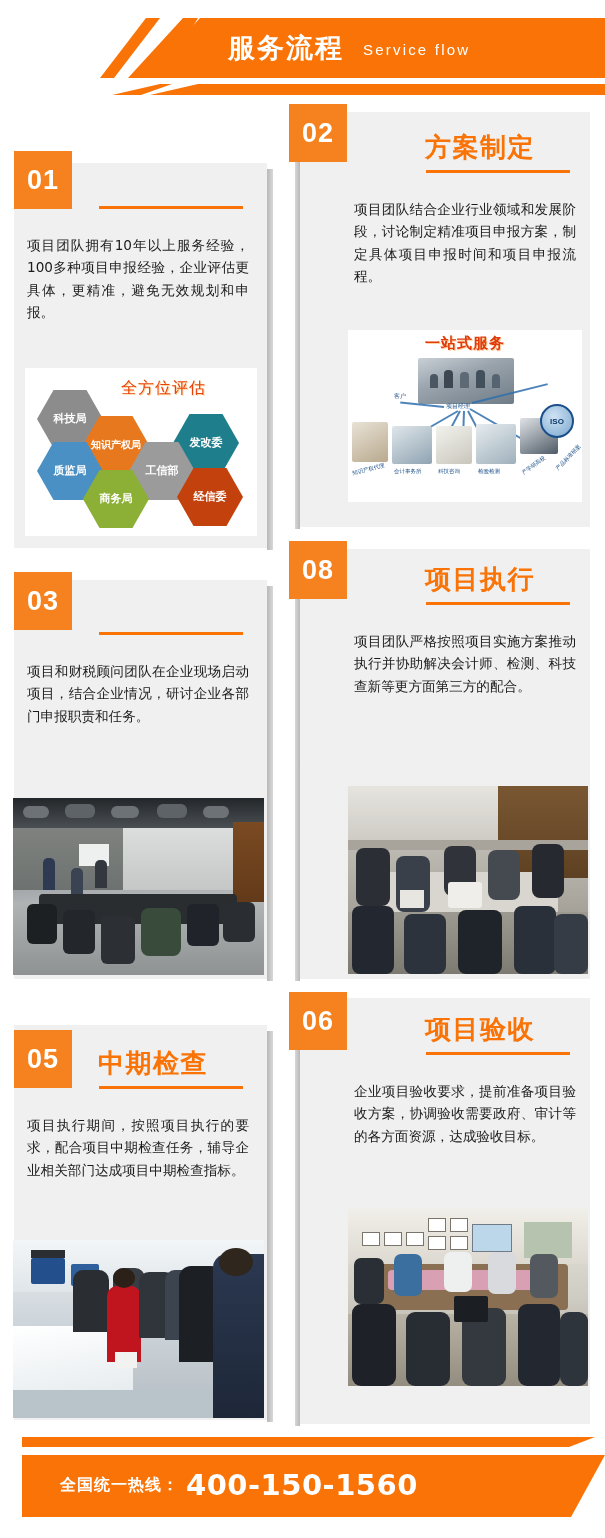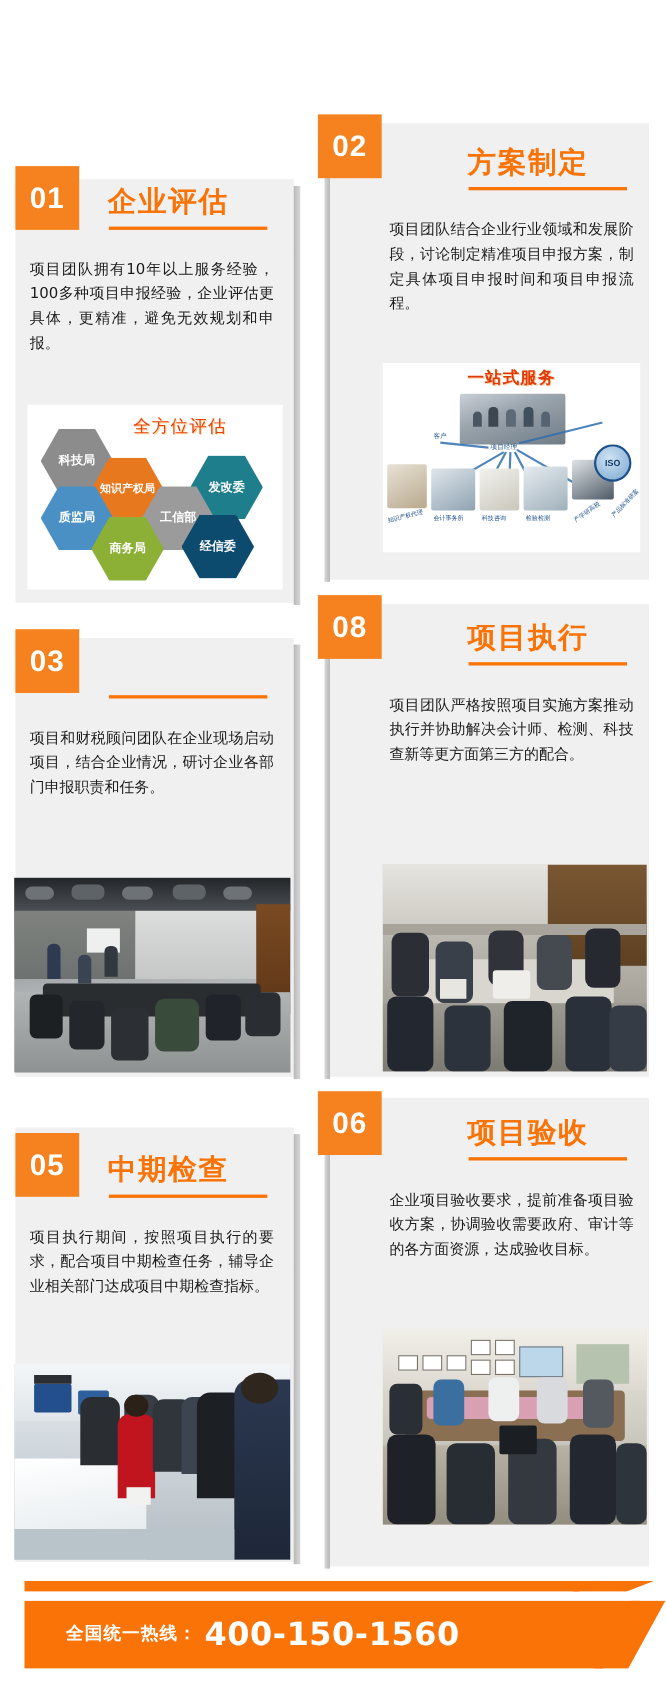--- a/index.html
+++ b/index.html
@@ -154,37 +154,45 @@
   }
 
   
   .pm { position:absolute; }
 </style>
 </head>
 <body>
 
 <div id="page">
 
+  <div class="header-wrap">
+    <div class="hdr-diag-a"></div>
+    <div class="hdr-bar-shadow"></div>
+    <div class="hdr-bar"></div>
+    <div class="hdr-stripe2"></div>
+    <div class="hdr-stripe"></div>
+    <div class="hdr-title-cn">服务流程</div>
+    <div class="hdr-title-en">Service flow</div>
+  </div>
 
   <div class="card" style="left:14px; top:163px; width:253px; height:385px;">
     <div class="card-shadow"></div>
   </div>
   <div class="badge" style="left:14px; top:151px;">01</div>
-  <div class="card-title" style="left:98px; top:166px;">企业评估</div>
   <div class="title-rule" style="left:99px; top:206px; width:144px;"></div>
   <div class="card-body" style="left:27px; top:234px; width:222px;">项目团队拥有10年以上服务经验，100多种项目申报经验，企业评估更具体，更精准，避免无效规划和申报。</div>
 
   <div class="hexwrap" style="left:25px; top:368px; width:232px; height:168px;">
     <div class="hex-title" style="left:96px; top:10px;">全方位评估</div>
     <div class="hex" style="left:12px; top:22px;  background:#8C8C8C;">科技局</div>
     <div class="hex" style="left:58px; top:48px;  background:#E8781E; font-size:10px;">知识产权局</div>
     <div class="hex" style="left:148px;top:46px;  background:#1E7E8C;">发改委</div>
     <div class="hex" style="left:12px; top:74px;  background:#4A90C4;">质监局</div>
     <div class="hex" style="left:104px;top:74px;  background:#9B9B9B;">工信部</div>
-    <div class="hex" style="left:140px;top:100px; background:#0c4a6e;">经信委</div>
+    <div class="hex" style="left:152px;top:100px; background:#c2410c;">经信委</div>
     <div class="hex" style="left:58px; top:102px; background:#8CB036;">商务局</div>
   </div>
 
   <div class="card" style="left:300px; top:112px; width:290px; height:415px;">
     <div class="card-shadow-l"></div>
   </div>
   <div class="badge" style="left:289px; top:104px;">02</div>
   <div class="card-title" style="left:425px; top:130px;">方案制定</div>
   <div class="title-rule" style="left:426px; top:170px; width:144px;"></div>
   <div class="card-body" style="left:354px; top:198px; width:222px;">项目团队结合企业行业领域和发展阶段，讨论制定精准项目申报方案，制定具体项目申报时间和项目申报流程。</div>

